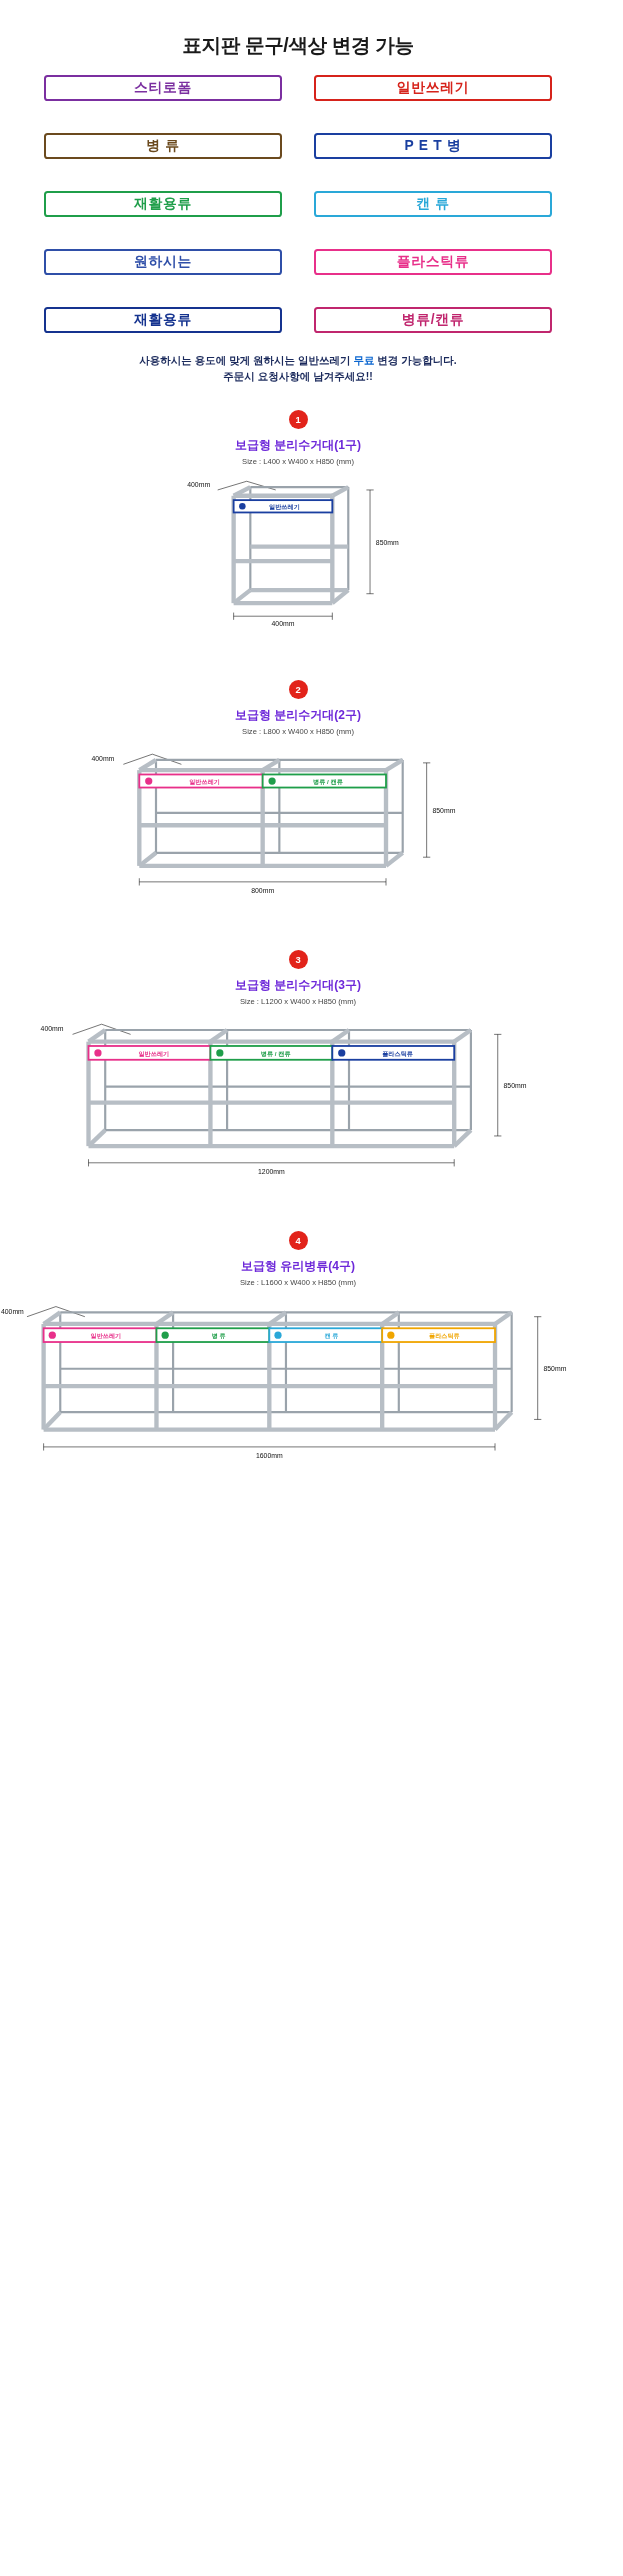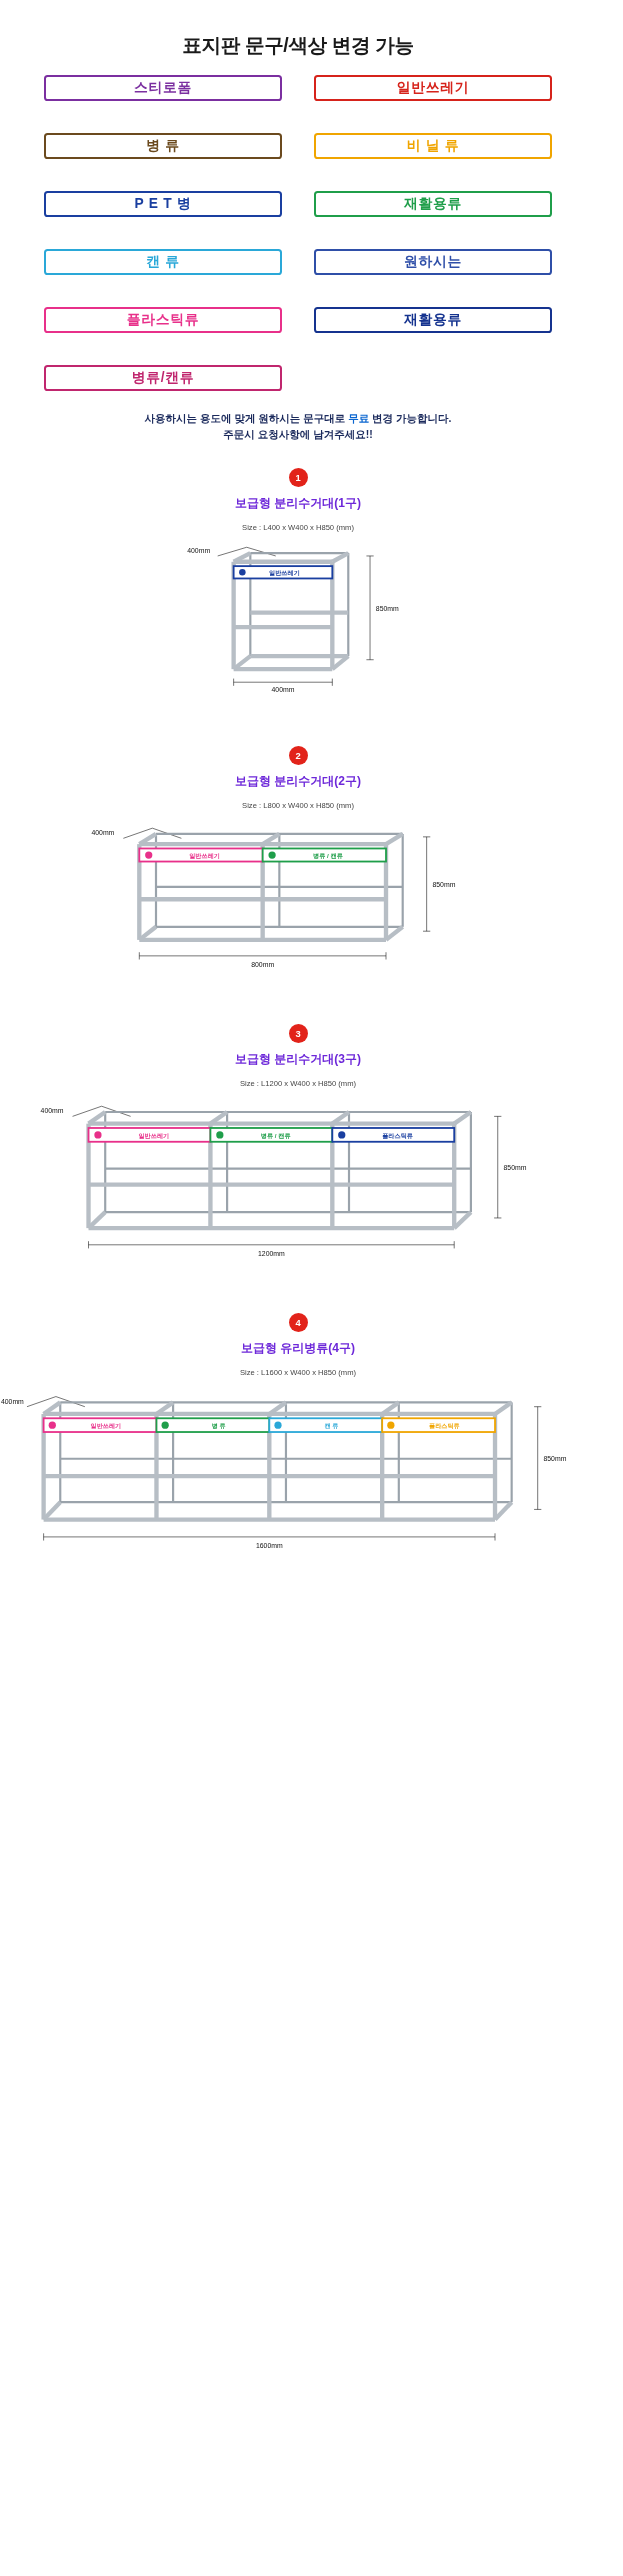--- a/index.html
+++ b/index.html
@@ -71,21 +71,21 @@
     text-align: center;
     font-size: 12px;
     font-weight: bold;
     margin-top: 8.7px;
     color: #6d28d9;
   }
   .sec-size {
     text-align: center;
     font-size: 7.6px;
     color: #444;
-    margin-top: 11px;
+    margin-top: 3px;
   }
   .fig-wrap { position: relative; margin-top: 7.3px; }
   .fig-wrap svg { display:block; margin: 0 auto; }
 
   .lbl { font-size: 9.5px; fill: #111; font-family: "Liberation Sans", sans-serif; }
   .dim { stroke:#111; stroke-width:0.8; }
 
   .signtext { font-size: 8.5px; font-weight: bold; font-family: "Liberation Sans", sans-serif; }
 
   .spacer { height: 25px; }
@@ -101,23 +101,20 @@
   <div class="sign-grid">
     <div class="sign" style="color: rgb(123, 47, 160); border-color: rgb(123, 47, 160); background: rgb(255, 255, 255);">
         <span>스티로폼</span>
       </div>
     <div class="sign" style="color: rgb(214, 35, 27); border-color: rgb(214, 35, 27); background: rgb(255, 255, 255);">
         <span>일반쓰레기</span>
       </div>
     <div class="sign" style="color: rgb(107, 74, 30); border-color: rgb(107, 74, 30); background: rgb(255, 255, 255);">
         <span>병   류</span>
       </div>
-    <div class="sign" style="color: rgb(240, 165, 0); border-color: rgb(240, 165, 0); background: rgb(255, 255, 255);">
-        <span>비 닐 류</span>
-      </div>
     <div class="sign" style="color: rgb(26, 63, 160); border-color: rgb(26, 63, 160); background: rgb(255, 255, 255);">
         <span>P E T 병</span>
       </div>
     <div class="sign" style="color: rgb(31, 158, 74); border-color: rgb(31, 158, 74); background: rgb(255, 255, 255); font-family: Liberation Mono, monospace;">
         <span>재활용류</span>
       </div>
     <div class="sign" style="color: rgb(42, 168, 216); border-color: rgb(42, 168, 216); background: rgb(255, 255, 255);">
         <span>캔   류</span>
       </div>
     <div class="sign" style="color: rgb(47, 79, 168); border-color: rgb(47, 79, 168); background: rgb(255, 255, 255);">
@@ -129,21 +126,21 @@
     <div class="sign" style="color: rgb(21, 51, 143); border-color: rgb(21, 51, 143); background: rgb(255, 255, 255);">
         <span>재활용류</span>
       </div>
     <div class="sign" style="color: rgb(192, 38, 110); border-color: rgb(192, 38, 110); background: rgb(255, 255, 255);">
         <span>병류/캔류</span>
       </div>
   </div>
 
   <div class="notice">
     <div>
-      <span>사용하시는 용도에 맞게 원하시는 문구대로 </span><span class="free">무료</span><span> 변경 가능합니다.</span>
+      <span>사용하시는 용도에 맞게 원하시는 일반쓰레기 </span><span class="free">무료</span><span> 변경 가능합니다.</span>
     </div>
     <div>주문시 요청사항에 남겨주세요!!</div>
   </div>
 
   <div class="section">
     <div class="badge">1</div>
     <div class="sec-title">보급형 분리수거대(1구)</div>
     <div class="sec-size">Size : L400 x W400 x H850 (mm)</div>
     <div class="fig-wrap">
       <svg width="624" height="156" viewBox="0 0 860 215">

